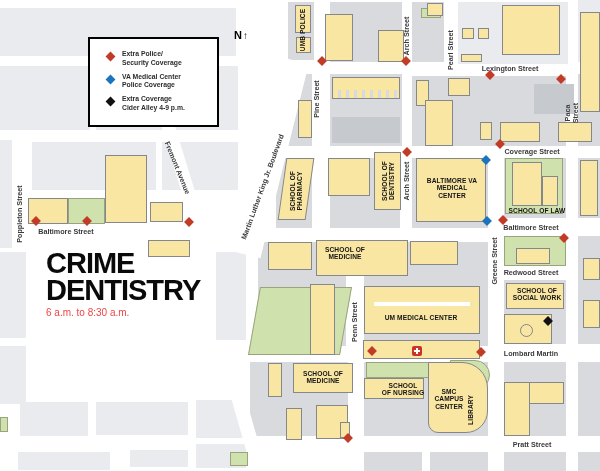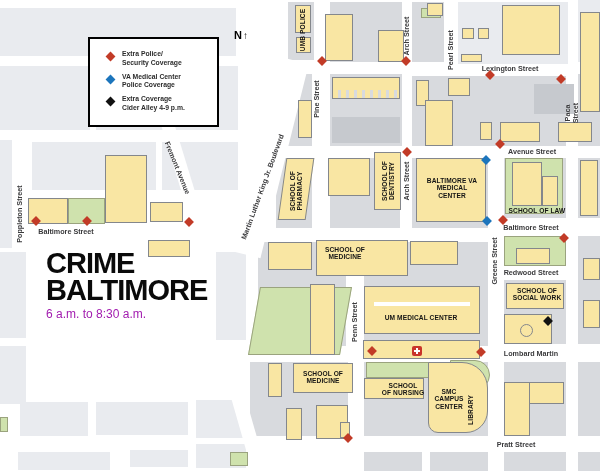--- a/index.html
+++ b/index.html
@@ -31,21 +31,21 @@
   .mk-title{font-size:11px;font-weight:bold;color:#000;letter-spacing:.2px;}
   .mk-item{display:flex;align-items:flex-start;margin-top:5px;}
   .mk-d{width:7px;height:7px;transform:rotate(45deg);margin:3px 8px 0 7px;flex:0 0 auto;}
   .mk-t{font-size:6.8px;line-height:1.3;white-space:pre-line;font-weight:bold;color:#2c2c2c;}
   .north{position:absolute;left:234px;top:25px;z-index:9;color:#000;}
   .north .n{font-size:11px;font-weight:bold;}
   .north .arr{font-size:10px;font-weight:bold;margin-left:1px;}
   .hero{position:absolute;left:46px;top:250px;z-index:9;}
   .hero-l{font-size:29px;font-weight:bold;letter-spacing:-1px;line-height:.93;color:#0a0a0a;}
   .sched-t{font-size:15px;font-weight:bold;color:#0a0a0a;margin-top:11px;}
-  .sched-l{font-size:12px;color:#a21caf;margin-top:3px;}
+  .sched-l{font-size:10px;color:#ef4444;margin-top:3px;}
 </style>
 </head>
 <body>
 
 <div class="stage" id="stage">
 
   <div class="mapkey">
     <div id="mk-items">
         <div class="mk-item">
           <span class="mk-d" style="background: rgb(194, 59, 39);"></span>
@@ -64,21 +64,21 @@
         </div>
       </div>
   </div>
 
   <div class="north">
     <span class="n">N</span><span class="arr">↑</span>
   </div>
 
   <div class="hero">
     <div class="hero-l">CRIME</div>
-    <div class="hero-l">BALTIMORE</div>
+    <div class="hero-l">DENTISTRY</div>
     <div class="sched-l">6 a.m. to 8:30 a.m.</div>
   </div>
 
 <div class="blk-l" style="left: 0px; top: 8px; width: 236px; height: 48px;"></div>
     <div class="blk-l" style="left: 0px; top: 66px; width: 90px; height: 64px;"></div>
     <div class="blk-l" style="left: 96px; top: 66px; width: 142px; height: 64px;"></div>
     <div class="blk-l" style="left: 0px; top: 140px; width: 12px; height: 108px;"></div>
     <div class="blk-l" style="left: 32px; top: 142px; width: 124px; height: 48px;"></div>
     <div class="blk-l" style="left: 162px; top: 142px; width: 76px; height: 48px;"></div>
     <div class="blk-l" style="left: 0px; top: 252px; width: 26px; height: 86px;"></div>
@@ -176,26 +176,26 @@
     <div class="bld " style="left: 286px; top: 408px; width: 16px; height: 32px;"></div>
     <div class="bld " style="left: 316px; top: 405px; width: 32px; height: 34px;"></div>
     <div class="bld " style="left: 340px; top: 422px; width: 10px; height: 16px;"></div>
     <div class="bld " style="left: 364px; top: 378px; width: 60px; height: 21px;"></div>
     <div class="bld smc" style="left: 428px; top: 362px; width: 60px; height: 71px;"></div>
     <div class="bld " style="left: 504px; top: 382px; width: 60px; height: 22px;"></div>
     <div class="bld " style="left: 504px; top: 382px; width: 26px; height: 54px;"></div>
     <div class="wht" style="left: 374px; top: 302px; width: 96px; height: 4px;"></div>
     <div class="circ" style="left: 520px; top: 324px; width: 13px; height: 13px;"></div>
     <div class="slbl" style="left: 510px; top: 69px; transform: translate(-50%, -50%) rotate(0deg);">Lexington Street</div>
-    <div class="slbl" style="left: 532px; top: 152px; transform: translate(-50%, -50%) rotate(0deg);">Avenue Street</div>
+    <div class="slbl" style="left: 532px; top: 152px; transform: translate(-50%, -50%) rotate(0deg);">Coverage Street</div>
     <div class="slbl" style="left: 66px; top: 232px; transform: translate(-50%, -50%) rotate(0deg);">Baltimore Street</div>
     <div class="slbl" style="left: 531px; top: 228px; transform: translate(-50%, -50%) rotate(0deg);">Baltimore Street</div>
     <div class="slbl" style="left: 531px; top: 273px; transform: translate(-50%, -50%) rotate(0deg);">Redwood Street</div>
     <div class="slbl" style="left: 531px; top: 354px; transform: translate(-50%, -50%) rotate(0deg);">Lombard Martin</div>
-    <div class="slbl" style="left: 516px; top: 445px; transform: translate(-50%, -50%) rotate(0deg);">Pratt Street</div>
+    <div class="slbl" style="left: 532px; top: 445px; transform: translate(-50%, -50%) rotate(0deg);">Pratt Street</div>
     <div class="slbl" style="left: 20px; top: 214px; transform: translate(-50%, -50%) rotate(-90deg);">Poppleton Street</div>
     <div class="slbl" style="left: 317px; top: 99px; transform: translate(-50%, -50%) rotate(-90deg);">Pine Street</div>
     <div class="slbl" style="left: 407px; top: 36px; transform: translate(-50%, -50%) rotate(-90deg);">Arch Street</div>
     <div class="slbl" style="left: 407px; top: 181px; transform: translate(-50%, -50%) rotate(-90deg);">Arch Street</div>
     <div class="slbl" style="left: 451px; top: 50px; transform: translate(-50%, -50%) rotate(-90deg);">Pearl Street</div>
     <div class="slbl" style="left: 572px; top: 113px; transform: translate(-50%, -50%) rotate(-90deg);">Paca Street</div>
     <div class="slbl" style="left: 355px; top: 322px; transform: translate(-50%, -50%) rotate(-90deg);">Penn Street</div>
     <div class="slbl" style="left: 495px; top: 261px; transform: translate(-50%, -50%) rotate(-90deg);">Greene Street</div>
     <div class="slbl" style="left: 177px; top: 168px; transform: translate(-50%, -50%) rotate(68deg);">Fremont Avenue</div>
     <div class="slbl" style="left: 263px; top: 187px; transform: translate(-50%, -50%) rotate(-70deg);">Martin Luther King Jr. Boulevard</div>

